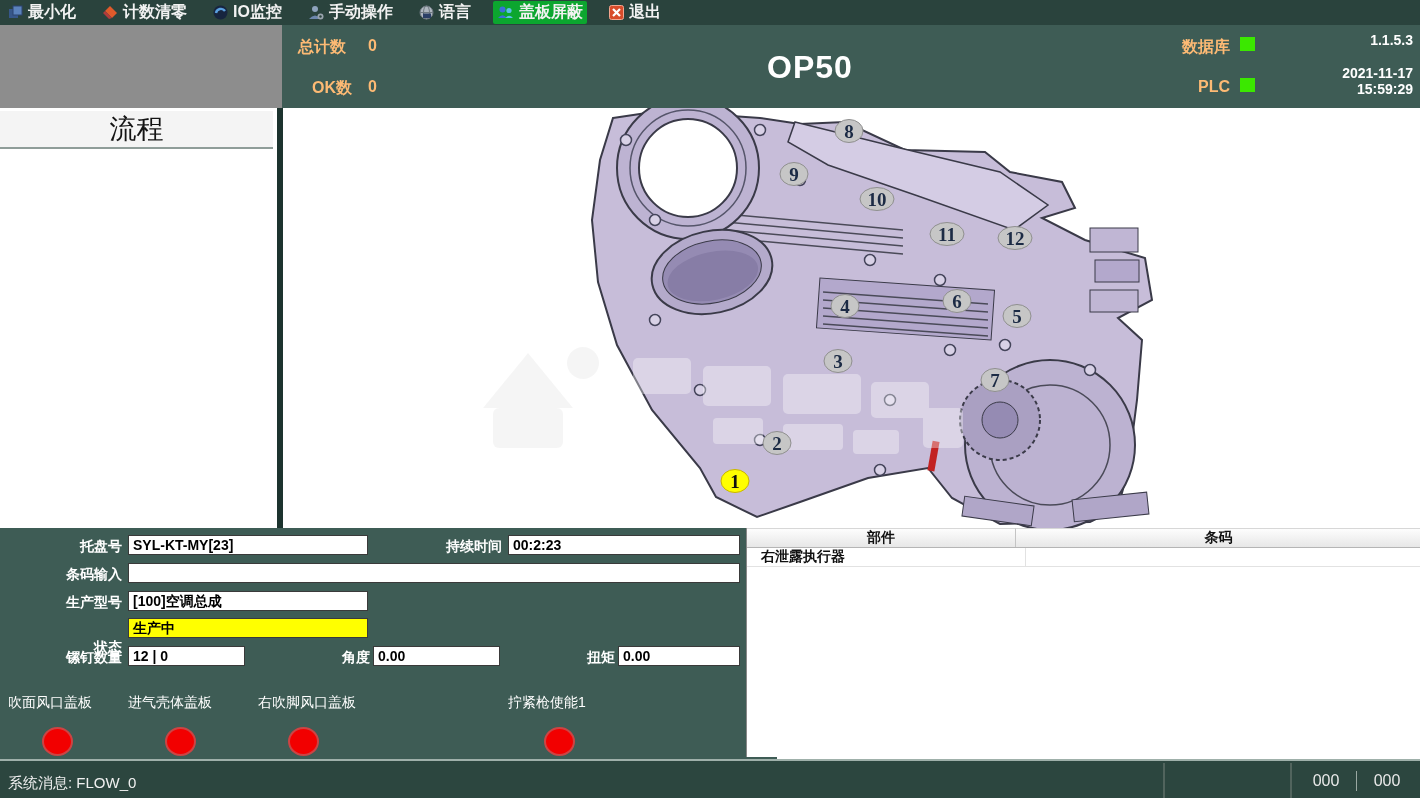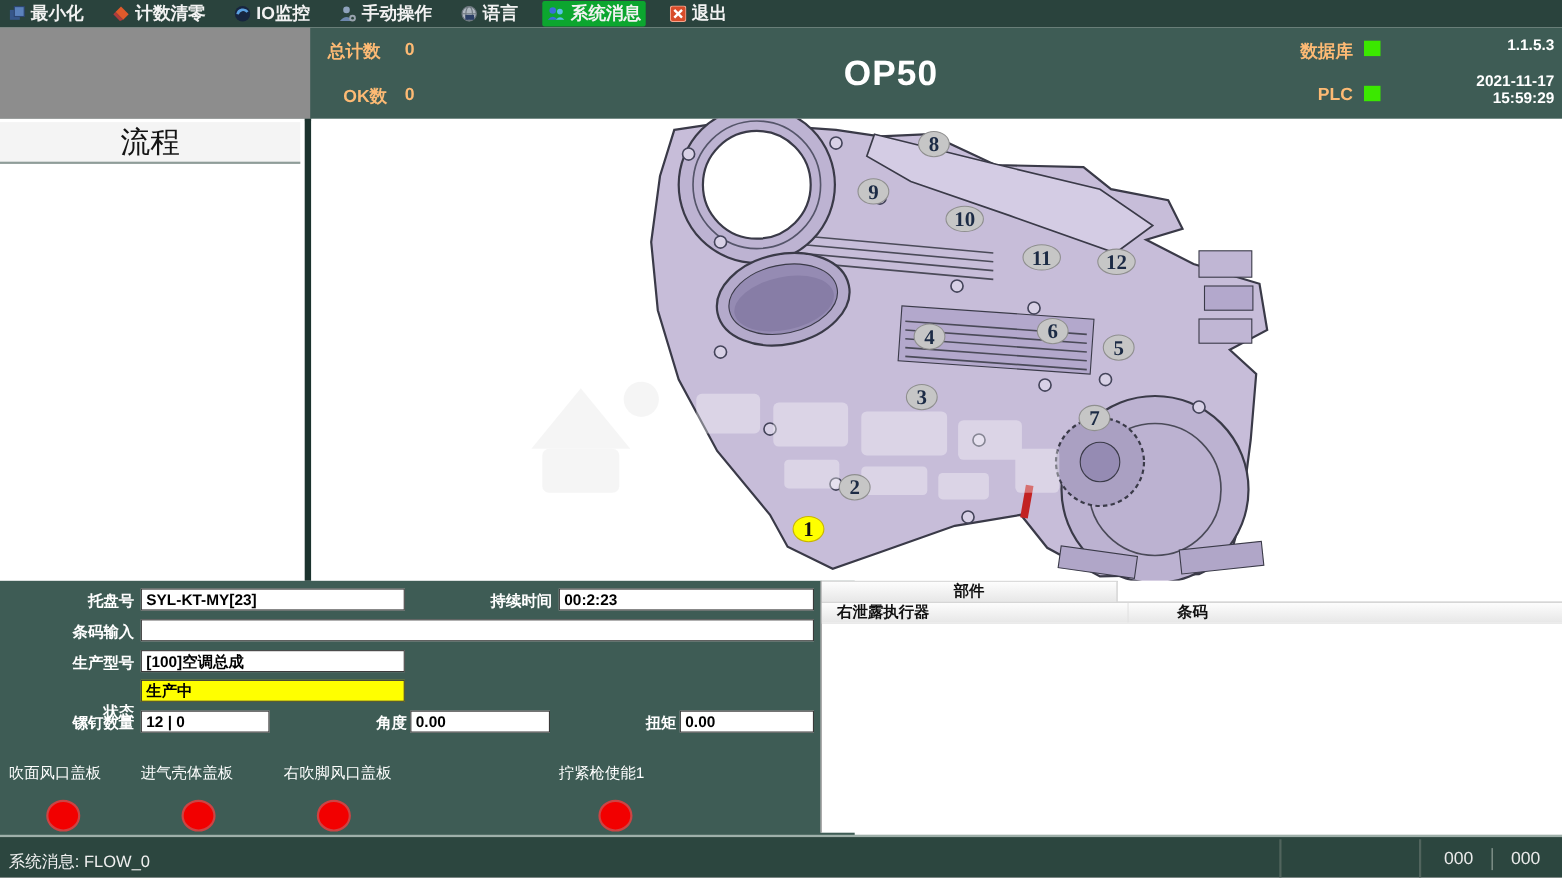--- a/index.html
+++ b/index.html
@@ -31,21 +31,21 @@
   
   #form-area{position:absolute;left:0;top:528px;width:748px;height:231px;background:#3e5c55;padding-left:29px;}
   .f-label{position:absolute;color:#fff;font-weight:bold;font-size:14px;text-align:right;white-space:nowrap;}
   .f-input{position:absolute;background:#fff;border:1px solid #3a3a3a;box-sizing:border-box;
            font-size:14px;font-weight:bold;color:#000;padding:0 4px;height:20px;line-height:18px;overflow:hidden;white-space:nowrap;}
   .ind-label{position:absolute;color:#fff;font-weight:normal;font-size:14px;white-space:nowrap;}
   .lamp{position:absolute;width:31px;height:29px;border-radius:50%;border:2px solid #c44;box-sizing:border-box;}
   
   #parts-table{position:absolute;left:746px;top:528px;width:674px;height:229px;background:#ffffff;
                border-left:1px solid #888;}
-  .pt-header{display:flex;height:19px;border-bottom:1px solid #b5b5b5;flex-direction:column;}
+  .pt-header{display:flex;height:19px;border-bottom:1px solid #b5b5b5;}
   .pt-hcell{background:linear-gradient(#fdfdfd,#e7e7e7);border-right:1px solid #c4c4c4;box-sizing:border-box;
             font-size:14px;font-weight:bold;color:#111;display:flex;align-items:center;justify-content:center;border-top:1px solid #d7d7d7;}
   .pt-row{display:flex;height:18px;border-bottom:1px solid #e2e2e2;}
   .pt-cell{font-size:14px;font-weight:bold;color:#111;box-sizing:border-box;padding:0 4px;
            border-right:1px solid #e2e2e2;display:flex;align-items:center;overflow:hidden;white-space:nowrap;}
   
   #statusbar{position:absolute;left:0;top:759px;width:1420px;height:39px;background:#2c463f;
              border-top:2px solid #9fb0aa;box-sizing:border-box;}
   #status-msg{position:absolute;left:8px;top:13px;color:#f0f0f0;font-size:15px;white-space:nowrap;}
   .sb-div{position:absolute;top:2px;width:2px;height:35px;background:#51645d;}
@@ -109,21 +109,21 @@
     </div>
     <div class="menu-item hl" id="menu-hl" style="background: rgb(12, 166, 47);">
       <span>
         <svg width="17" height="15">
             <circle cx="5.5" cy="4.5" r="3" fill="#3a6fd8"></circle>
             <path d="M1 13 Q5.5 7.5 10 13 Z" fill="#3a6fd8"></path>
             <circle cx="12" cy="5.5" r="2.6" fill="#58c0e8"></circle>
             <path d="M8.5 13 Q12 8.5 16 13 Z" fill="#58c0e8"></path>
           </svg>
       </span>
-      <span>系统消息</span>
+      <span>盖板屏蔽</span>
     </div>
     <div class="menu-item">
       <span>
         <svg width="15" height="15">
             <rect x="0.5" y="0.5" width="14" height="14" rx="2" fill="#d84c2a" stroke="#f3a68f"></rect>
             <path d="M4 4 L11 11 M11 4 L4 11" stroke="#fff" stroke-width="2.2"></path>
           </svg>
       </span>
       <span>退出</span>
     </div>

